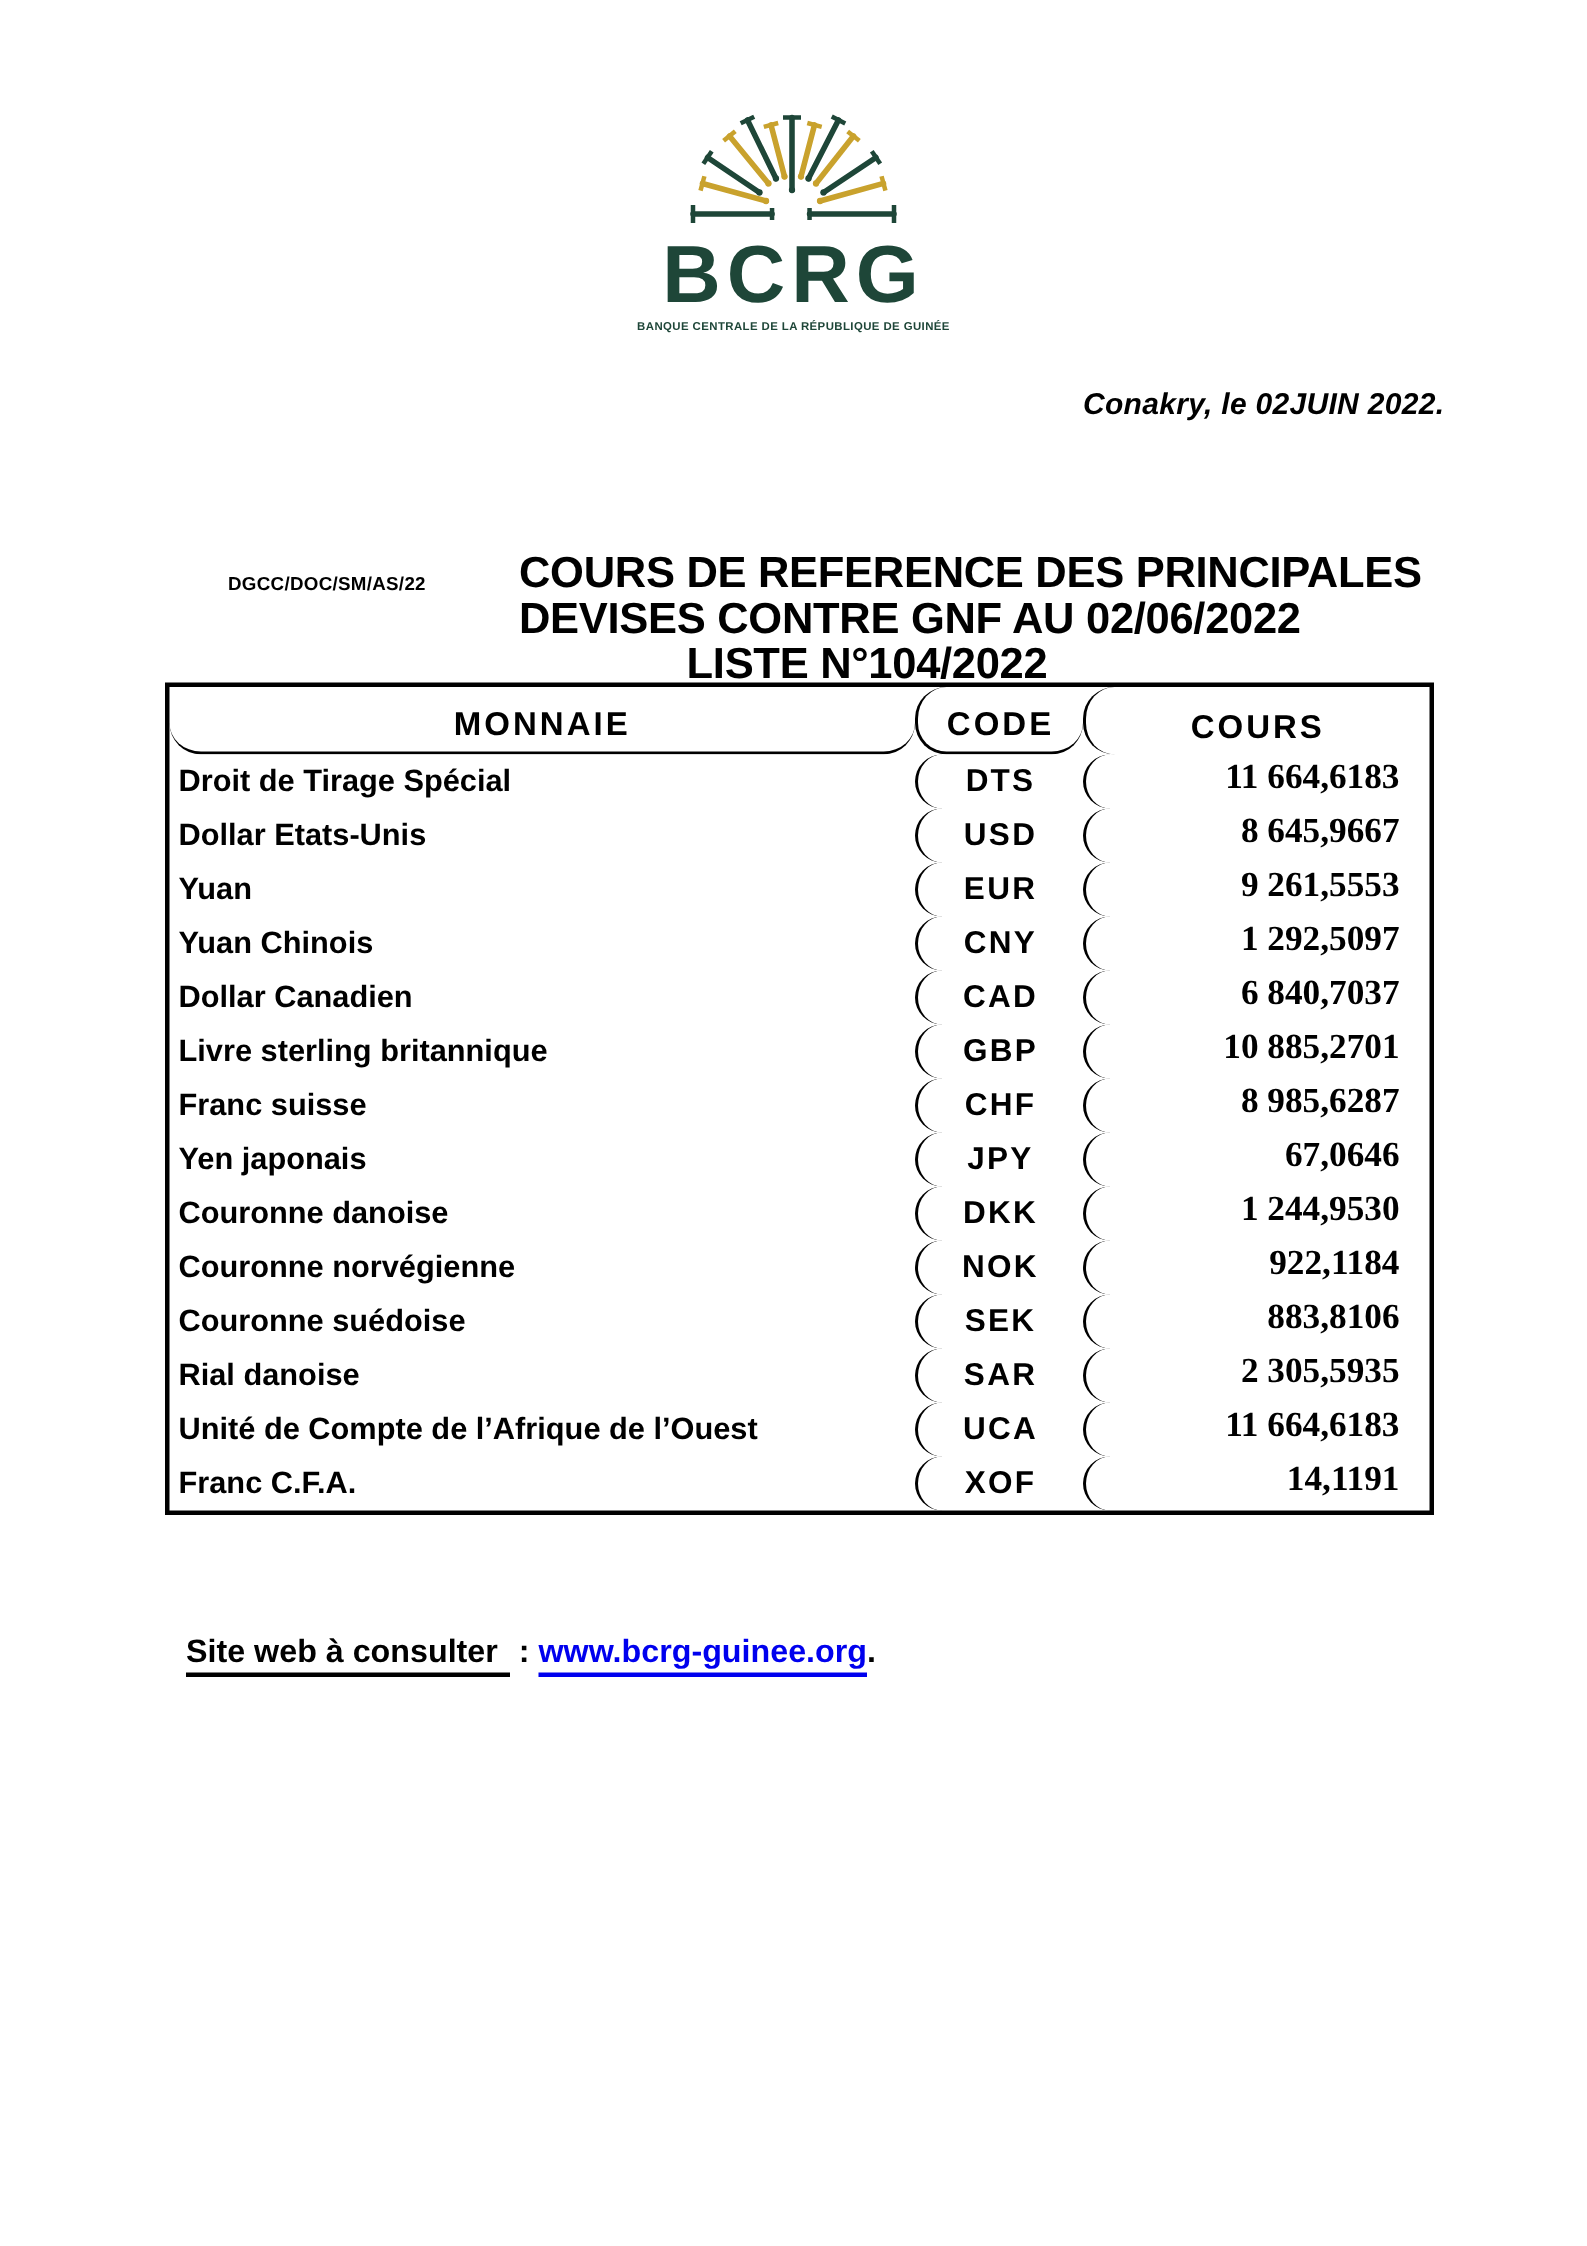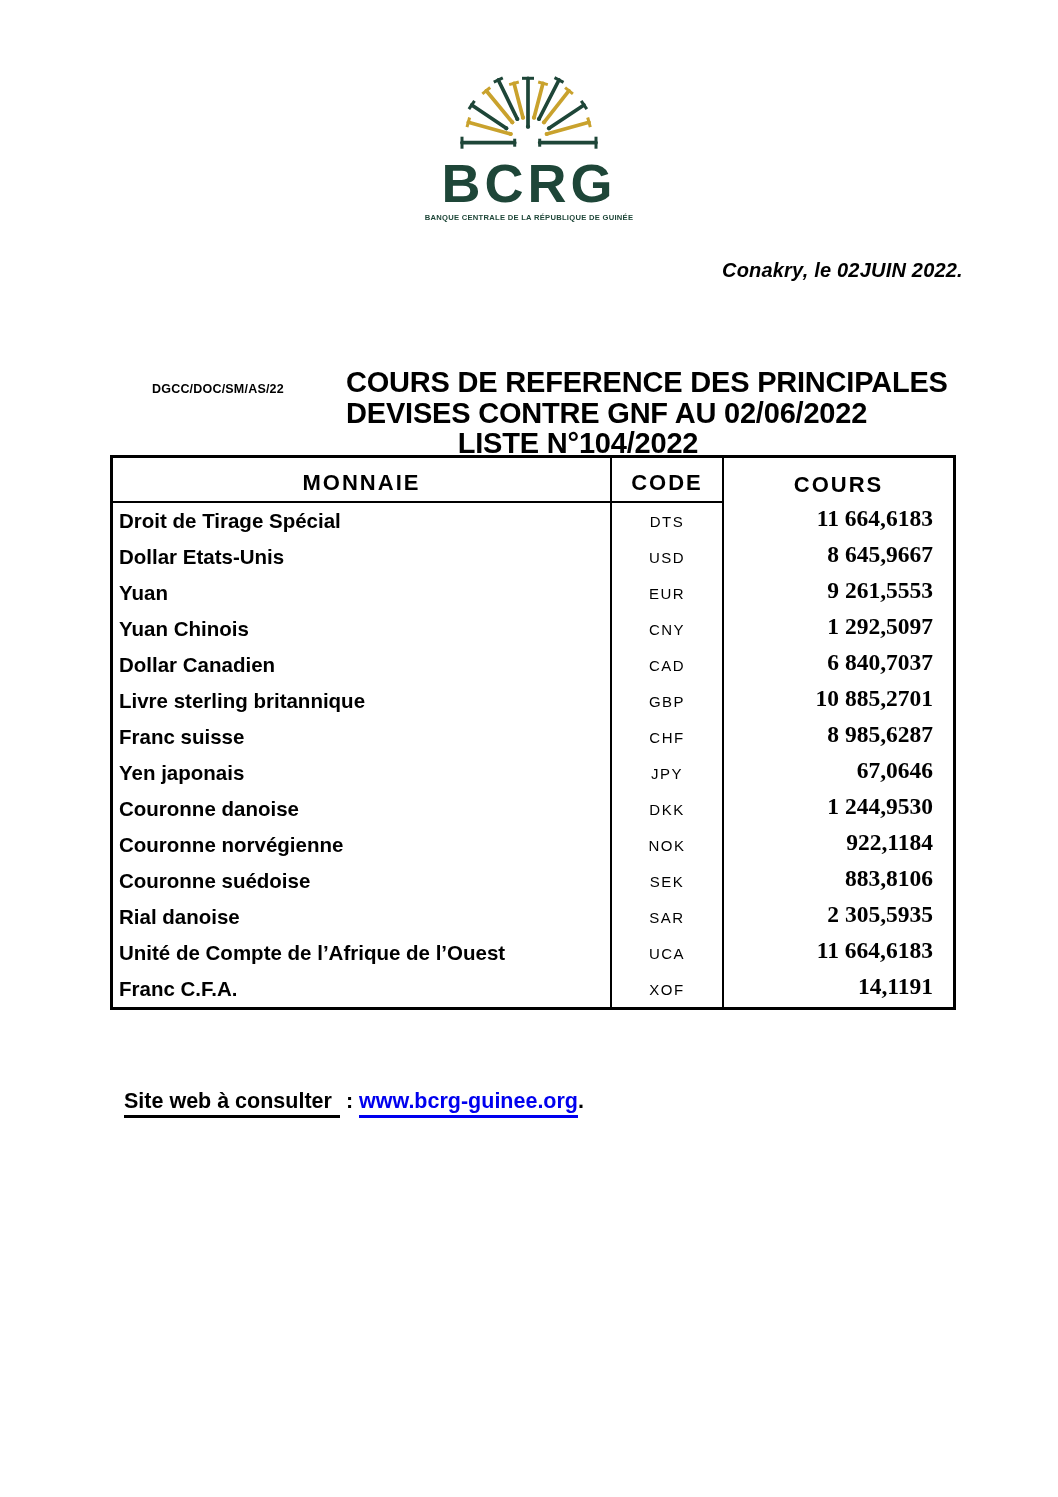--- a/index.html
+++ b/index.html
@@ -37,27 +37,27 @@
     font-weight:bold;font-size:29px;line-height:30.5px;letter-spacing:-0.2px;margin-top:25px;
   }
   .title div{white-space:nowrap;}
   
   .rates-table{
     position:absolute;left:110px;top:455px;width:846px;height:555px;
     border:3px solid #000;box-sizing:border-box;background:#fff;
     display:grid;grid-template-columns:497px 112px 1fr;
     grid-template-rows:45px repeat(14,1fr);
   }
-  .cell{display:flex;align-items:center;overflow:visible;white-space:nowrap;}
+  .cell{display:flex;align-items:center;overflow:visible;white-space:nowrap;border-radius:21px;}
   .c2,.c3{border-left:2.5px solid #000;}
   .h{justify-content:center;align-items:flex-end;padding-bottom:5px;
      font-weight:bold;font-size:22px;letter-spacing:2px;}
   .h1,.h2{border-bottom:2.5px solid #000;}
   .monnaie{padding-left:6px;font-weight:bold;font-size:20.5px;}
-  .code{justify-content:center;font-weight:normal;font-size:15px;letter-spacing:1.5px;}
+  .code{justify-content:center;font-weight:bold;font-size:21px;letter-spacing:1.5px;}
   .cours{justify-content:flex-end;padding-right:20px;}
   .cours span{
     font-family:"Liberation Serif",serif;font-weight:bold;font-size:23.5px;
     transform:translateY(-3px);display:inline-block;
   }
   
   .footer{position:absolute;left:124px;top:1089px;font-size:21.5px;font-weight:bold;}
   .footer .label{display:inline-block;border-bottom:3px solid #000;padding:0 8px 1px 0;}
   .footer .sep{white-space:pre;}
   .footer .link{

